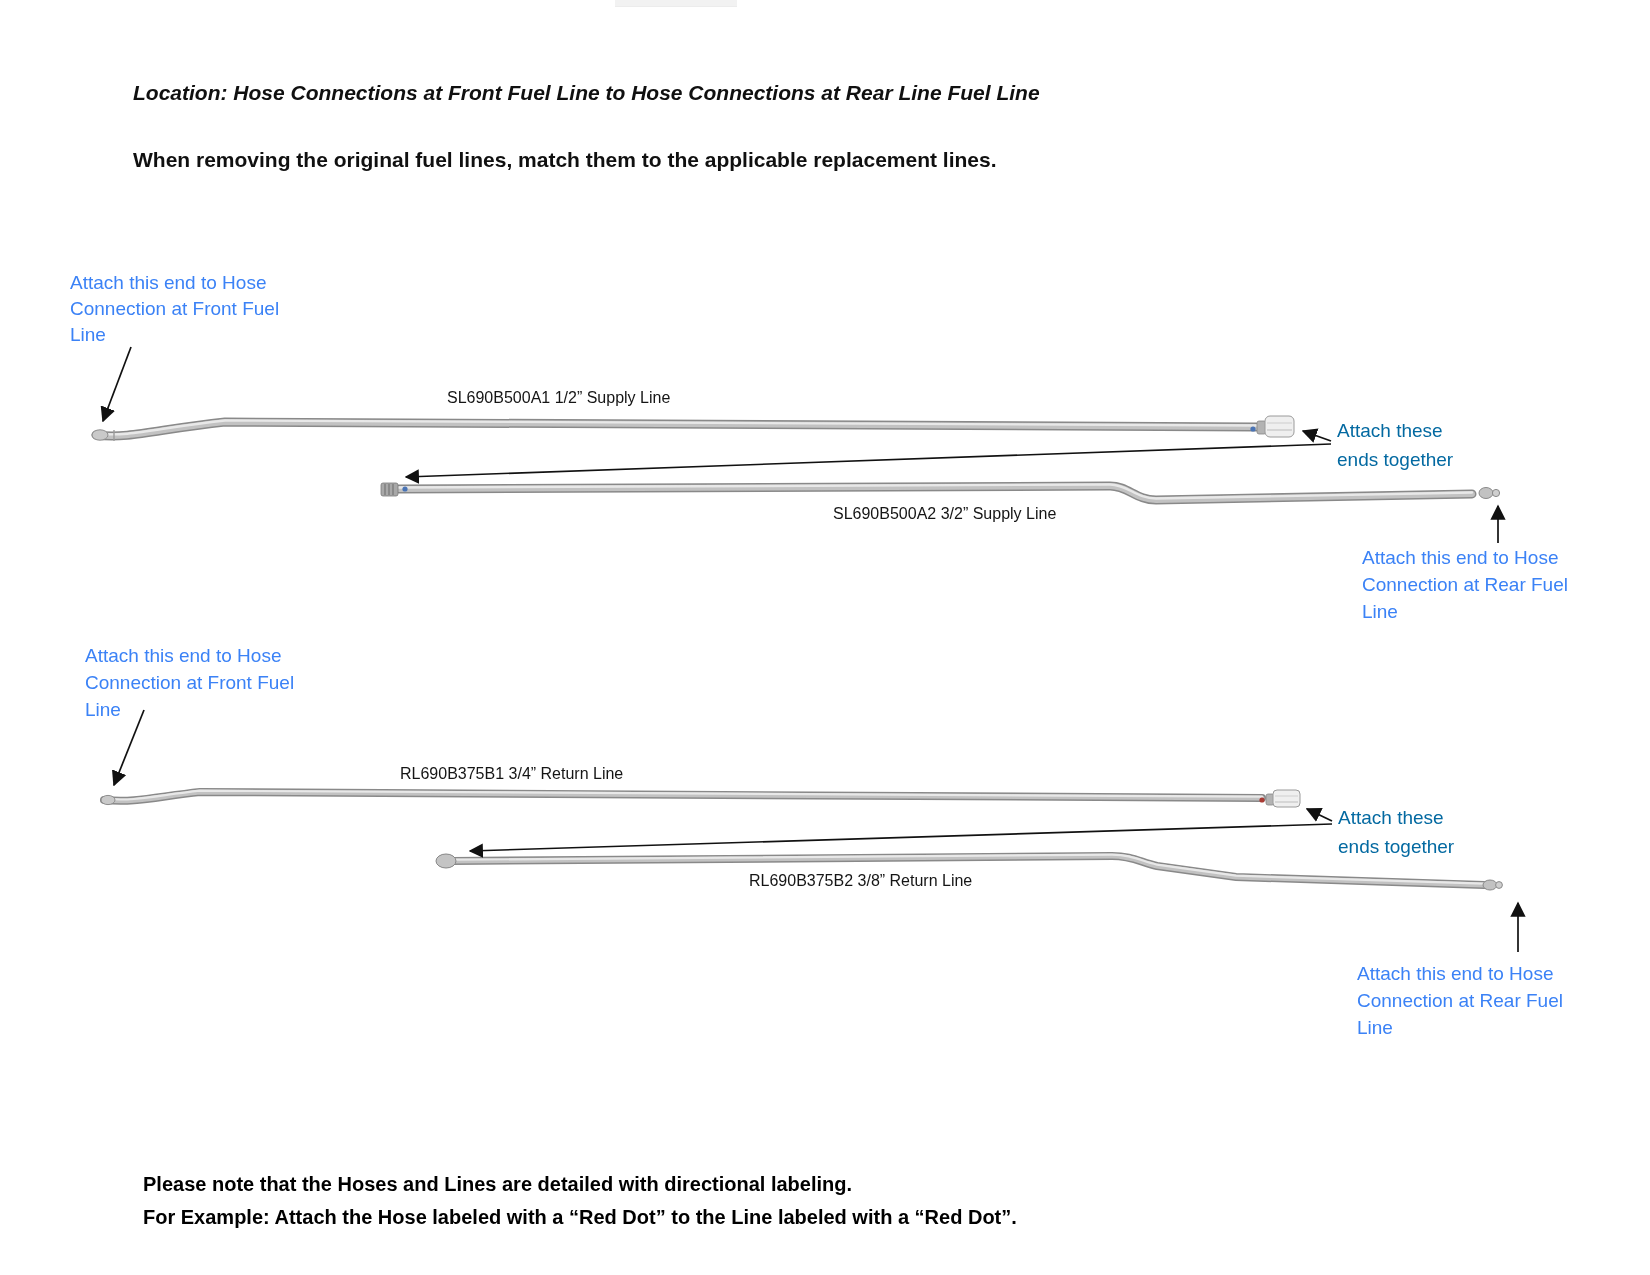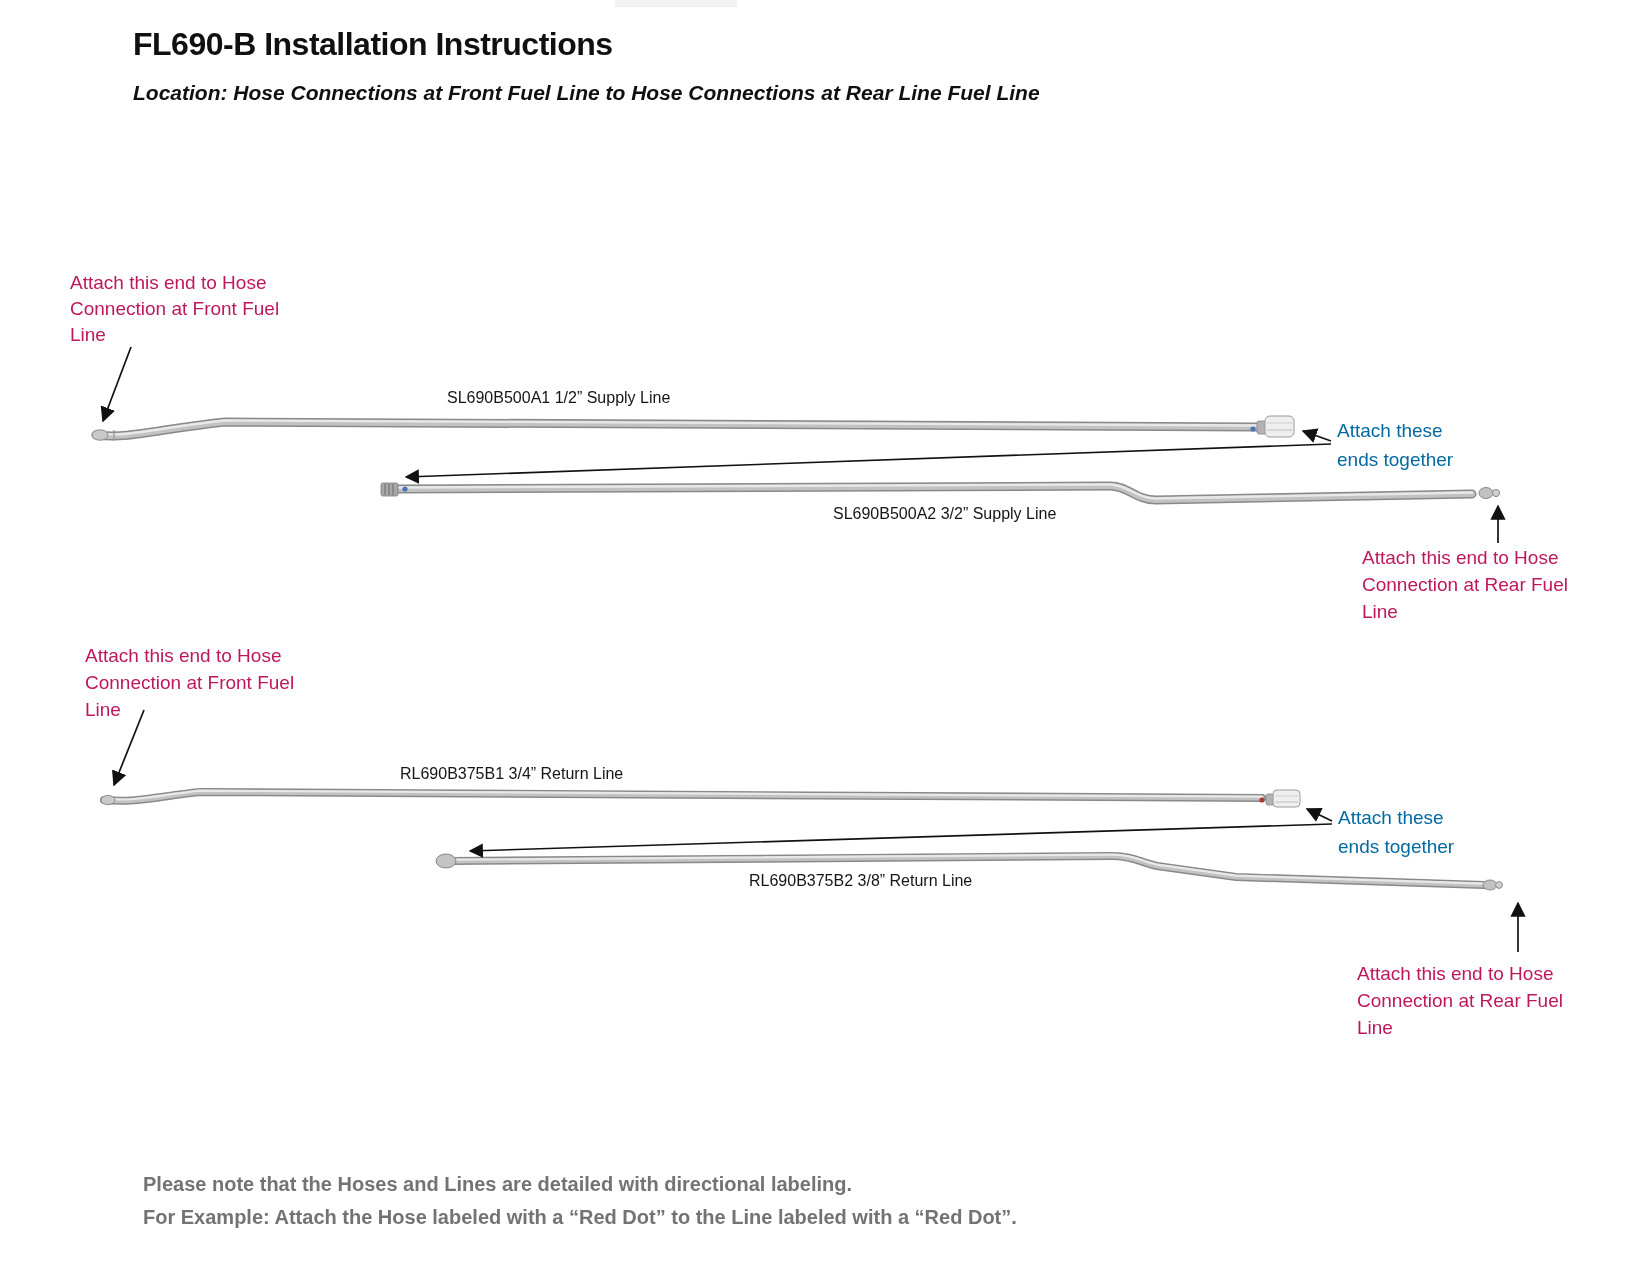--- a/index.html
+++ b/index.html
@@ -19,47 +19,47 @@
   }
   .subtitle{
     left:133px;top:81px;
     font-size:21px;font-weight:bold;color:#101010;font-style:italic;
   }
   .intro{
     left:133px;top:148px;
     font-size:21px;font-weight:bold;color:#101010;
   }
   .callout{
-    font-size:19px;color:#be185d;line-height:26px;white-space:pre-line;
+    font-size:19px;color:#3b82f6;line-height:26px;white-space:pre-line;
   }
   .attach{
     font-size:19px;color:#0369a1;line-height:29px;white-space:pre-line;
   }
   .partlabel{
     font-size:16px;color:#151515;white-space:nowrap;
   }
   .note{
     left:143px;top:1168px;
-    font-size:20px;font-weight:bold;color:#737373;line-height:33px;white-space:pre-line;
+    font-size:20px;font-weight:bold;color:#000000;line-height:33px;white-space:pre-line;
   }
   .artifact{
     left:615px;top:0;width:122px;height:6px;
     background:#f2f2f2;border-bottom:1px solid #ececec;
   }
   svg{display:block;}
 </style>
 </head>
 <body>
 
 <div id="page">
 
   <div class="abs artifact"></div>
 
-  <div class="abs title">FL690-B Installation Instructions</div>
   <div class="abs subtitle">Location: Hose Connections at Front Fuel Line to Hose Connections at Rear Line Fuel Line</div>
+  <div class="abs intro">When removing the original fuel lines, match them to the applicable replacement lines.</div>
 
   <svg class="abs" style="left:0;top:0;" width="1650" height="1275" viewBox="0 0 1650 1275">
     <defs>
       <marker id="ah" viewBox="0 0 10 10" refX="9" refY="5" markerWidth="9" markerHeight="9" orient="auto-start-reverse">
         <path d="M0,0 L10,5 L0,10 z" fill="#111"></path>
       </marker>
     </defs>
 
     <g>
       <path d="M 96 435 C 130 439 158 429 225 422 L 1256 427" fill="none" stroke="#898989" stroke-width="9" stroke-linecap="round"></path>

